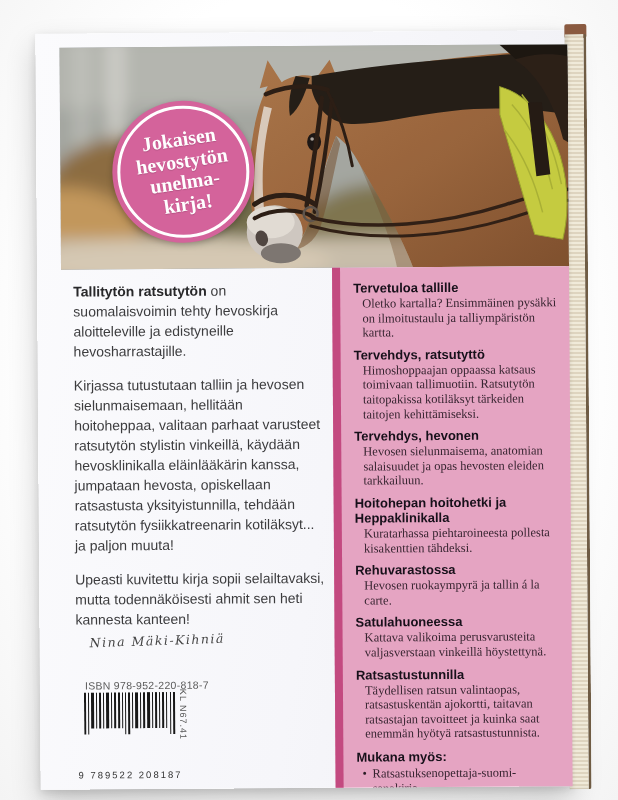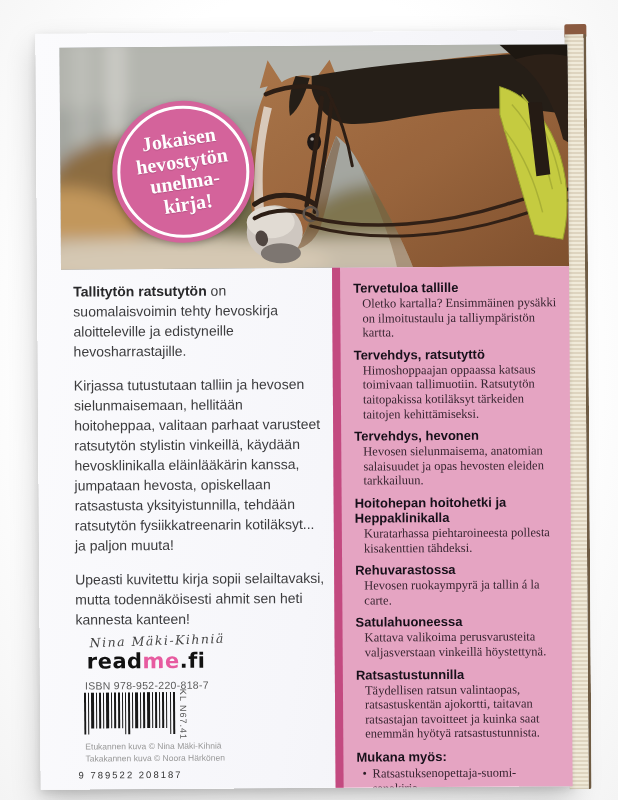--- a/index.html
+++ b/index.html
@@ -242,21 +242,20 @@
       <div class="sec-body">Täydellisen ratsun valintaopas, ratsastuskentän ajokortti, taitavan ratsastajan tavoitteet ja kuinka saat enemmän hyötyä ratsastustunnista.</div>
     </div>
     <div class="extras-title">Mukana myös:</div>
     <ul class="extras">
       <li>Ratsastuksenopettaja-suomi-sanakirja</li>
 
     </ul>
   </div>
 
   <div class="signature">Nina Mäki-Kihniä</div>
-  <div class="logo"><span>read</span><span class="me">me</span><span>.fi</span></div>
   <div class="isbn-label">ISBN 978-952-220-818-7</div>
 
   <svg class="barcode" viewBox="0 0 92 50" xmlns="http://www.w3.org/2000/svg">
     <g fill="#181818">
       <rect x="0" y="0" width="2" height="42"></rect>
         <rect x="4" y="0" width="1" height="42"></rect>
       <rect x="7" y="0" width="3" height="36"></rect>
         <rect x="12" y="0" width="1" height="36"></rect>
       <rect x="15" y="0" width="2" height="36"></rect>
         <rect x="19" y="0" width="1" height="36"></rect>
@@ -277,17 +276,13 @@
       <rect x="75" y="0" width="1" height="36"></rect>
         <rect x="78" y="0" width="2" height="36"></rect>
       <rect x="82" y="0" width="1" height="36"></rect>
         <rect x="86" y="0" width="1" height="42"></rect>
       <rect x="89" y="0" width="2" height="42"></rect>
     </g>
   </svg>
   <div class="barcode-digits">9 789522 208187</div>
   <div class="kl-code">KL N67.41</div>
 
-  <div class="credits">
-    <div>Etukannen kuva © Nina Mäki-Kihniä</div>
-    <div>Takakannen kuva © Noora Härkönen</div>
-  </div>
 </div>
 
 </body></html>

